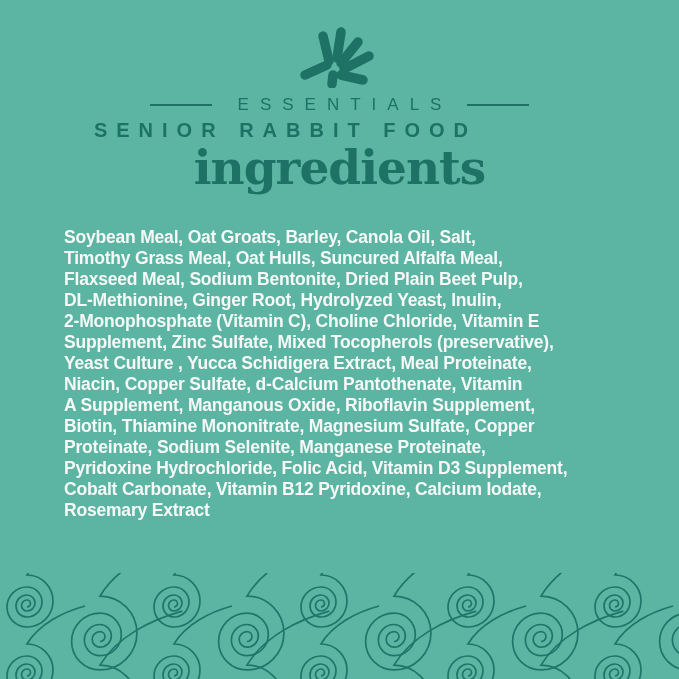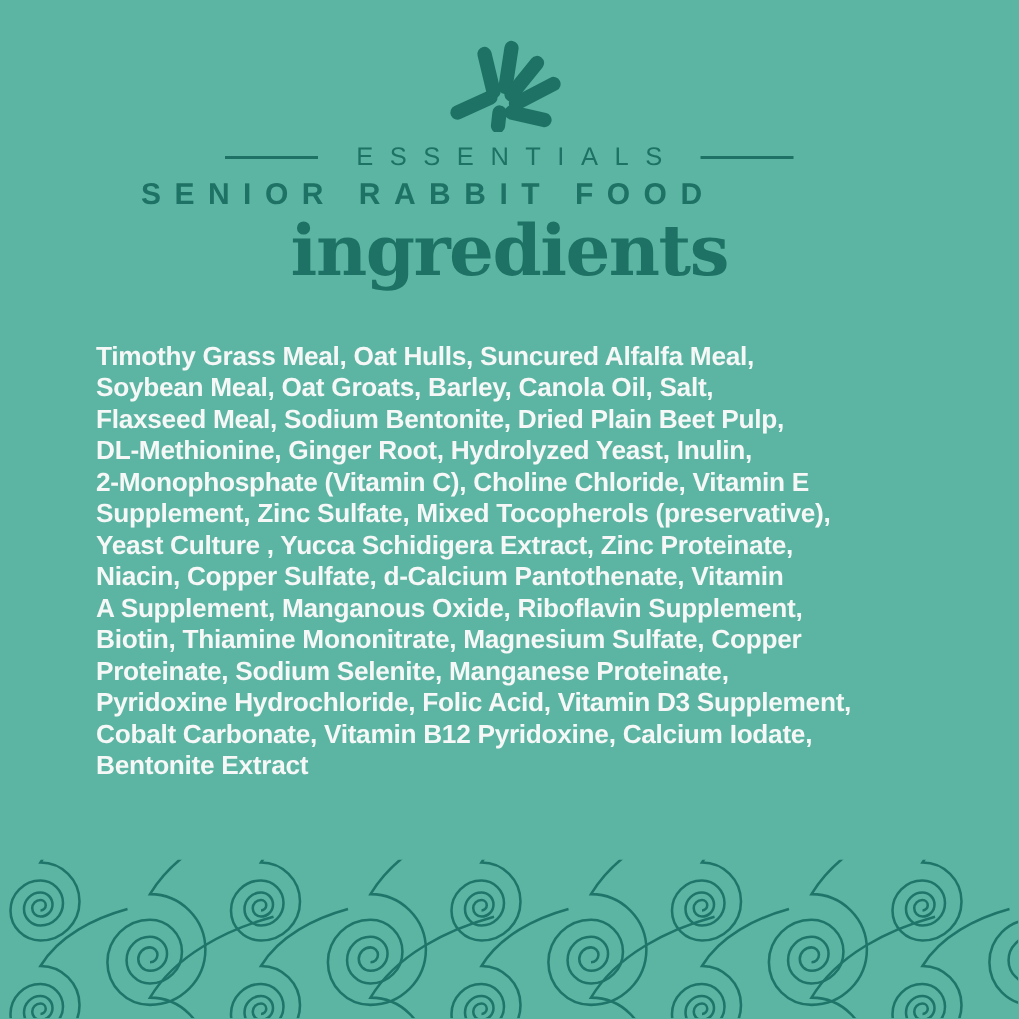--- a/index.html
+++ b/index.html
@@ -131,34 +131,34 @@
     <span class="rule"></span>
     <span class="eyebrow-text">ESSENTIALS</span>
     <span class="rule"></span>
   </div>
 
   <div class="product">SENIOR RABBIT FOOD</div>
 
   <div class="title">ingredients</div>
 
   <div class="ingredients">
+      <div class="ing-line">Soybean Meal, Oat Groats, Barley, Canola Oil, Salt,</div>
       <div class="ing-line">Timothy Grass Meal, Oat Hulls, Suncured Alfalfa Meal,</div>
-      <div class="ing-line">Soybean Meal, Oat Groats, Barley, Canola Oil, Salt,</div>
       <div class="ing-line">Flaxseed Meal, Sodium Bentonite, Dried Plain Beet Pulp,</div>
       <div class="ing-line">DL-Methionine, Ginger Root, Hydrolyzed Yeast, Inulin,</div>
       <div class="ing-line">2-Monophosphate (Vitamin C), Choline Chloride, Vitamin E</div>
       <div class="ing-line">Supplement, Zinc Sulfate, Mixed Tocopherols (preservative),</div>
-      <div class="ing-line">Yeast Culture , Yucca Schidigera Extract, Zinc Proteinate,</div>
+      <div class="ing-line">Yeast Culture , Yucca Schidigera Extract, Meal Proteinate,</div>
       <div class="ing-line">Niacin, Copper Sulfate, d-Calcium Pantothenate, Vitamin</div>
       <div class="ing-line">A Supplement, Manganous Oxide, Riboflavin Supplement,</div>
       <div class="ing-line">Biotin, Thiamine Mononitrate, Magnesium Sulfate, Copper</div>
       <div class="ing-line">Proteinate, Sodium Selenite, Manganese Proteinate,</div>
       <div class="ing-line">Pyridoxine Hydrochloride, Folic Acid, Vitamin D3 Supplement,</div>
       <div class="ing-line">Cobalt Carbonate, Vitamin B12 Pyridoxine, Calcium Iodate,</div>
-      <div class="ing-line">Bentonite Extract</div>
+      <div class="ing-line">Rosemary Extract</div>
     </div>
 
   <div class="swirl-band">
     <svg width="679" height="106" viewBox="0 0 679 106" aria-hidden="true">
       <defs>
         <path id="sp" vector-effect="non-scaling-stroke" d="M58 -64 C36 -58 12 -46 0 -26
              A26 26 0 1 1 0 26
              A20 20 0 1 1 0 -14
              A15 15 0 1 1 0 16
              A11 11 0 1 1 0 -6

